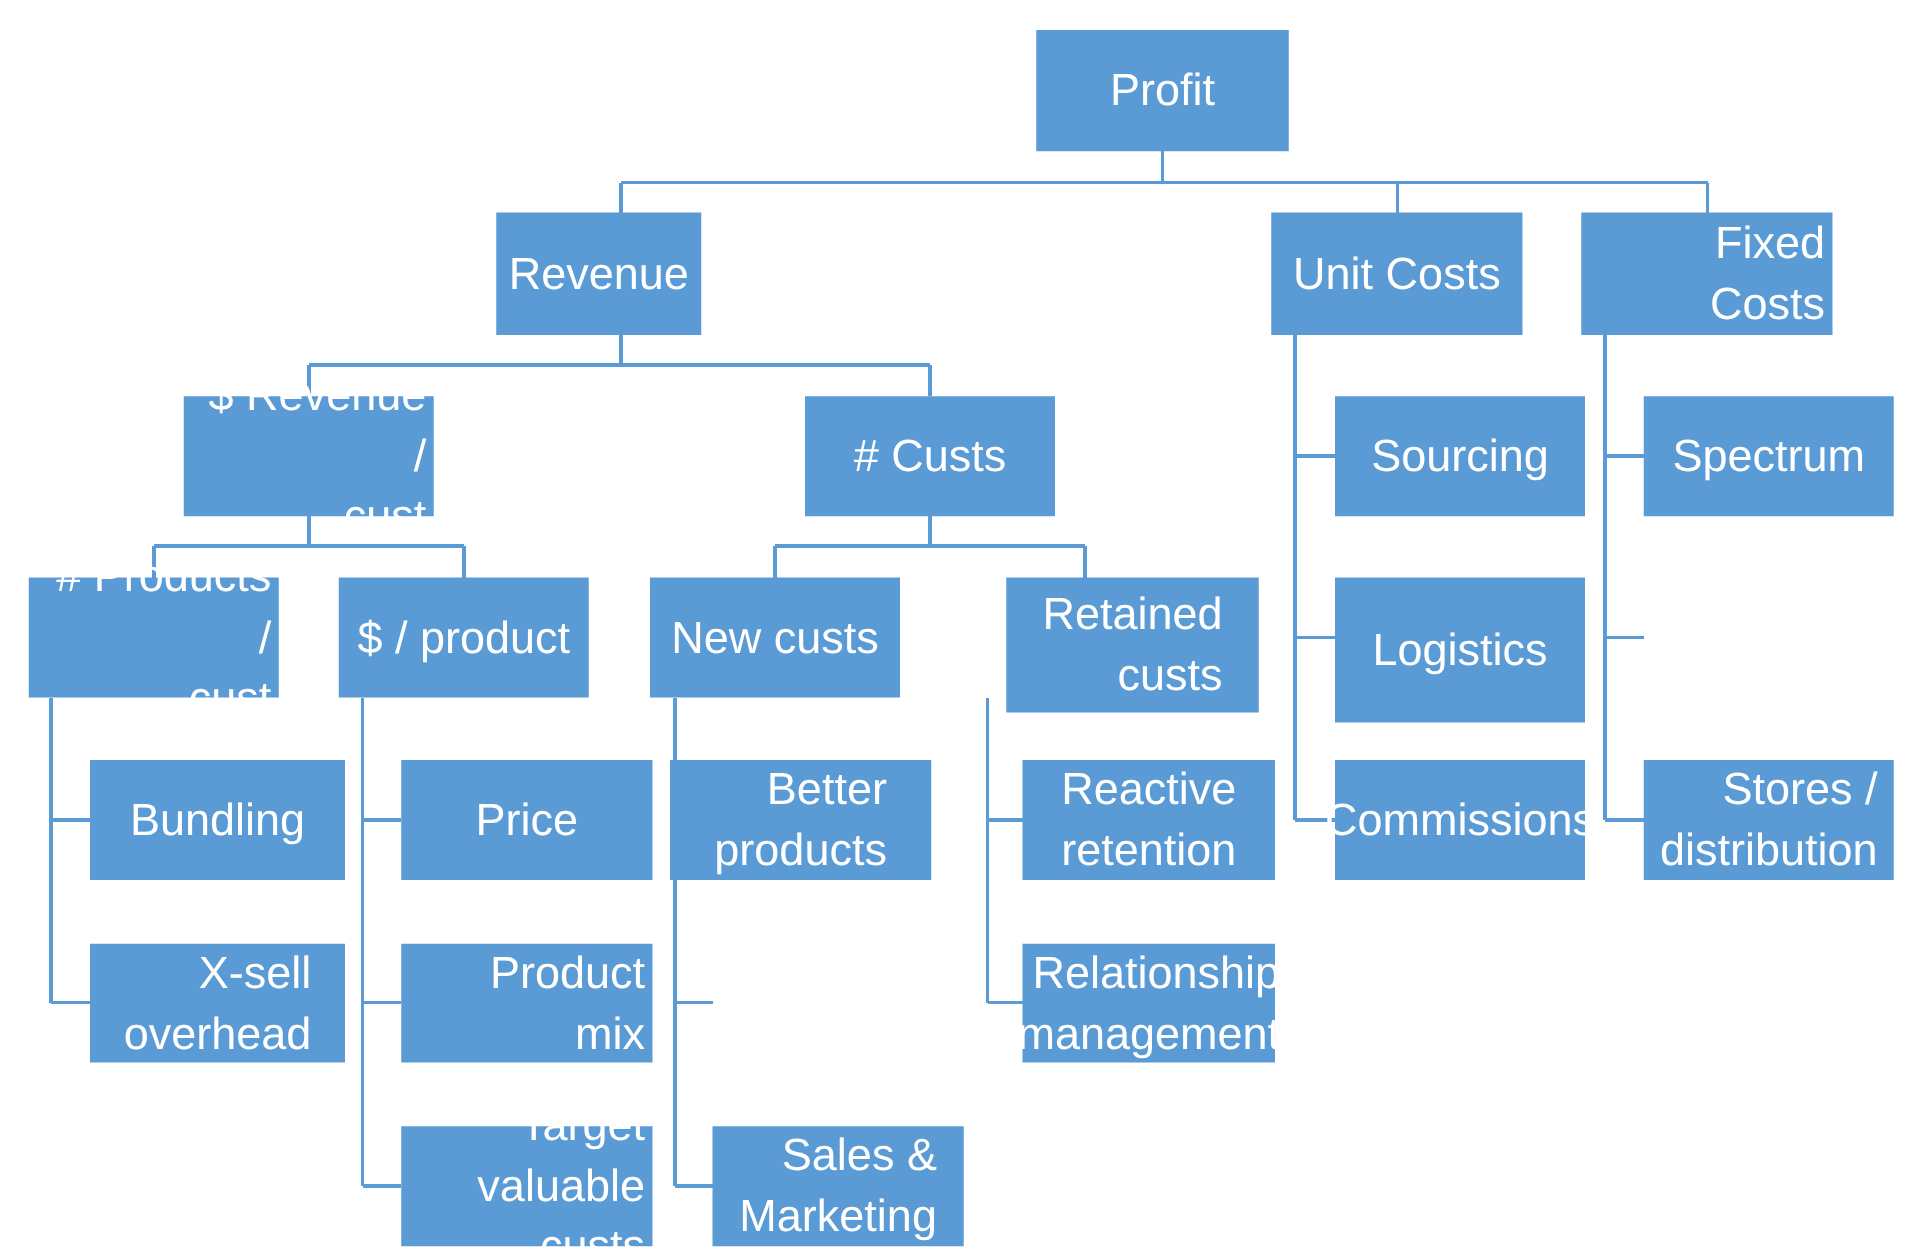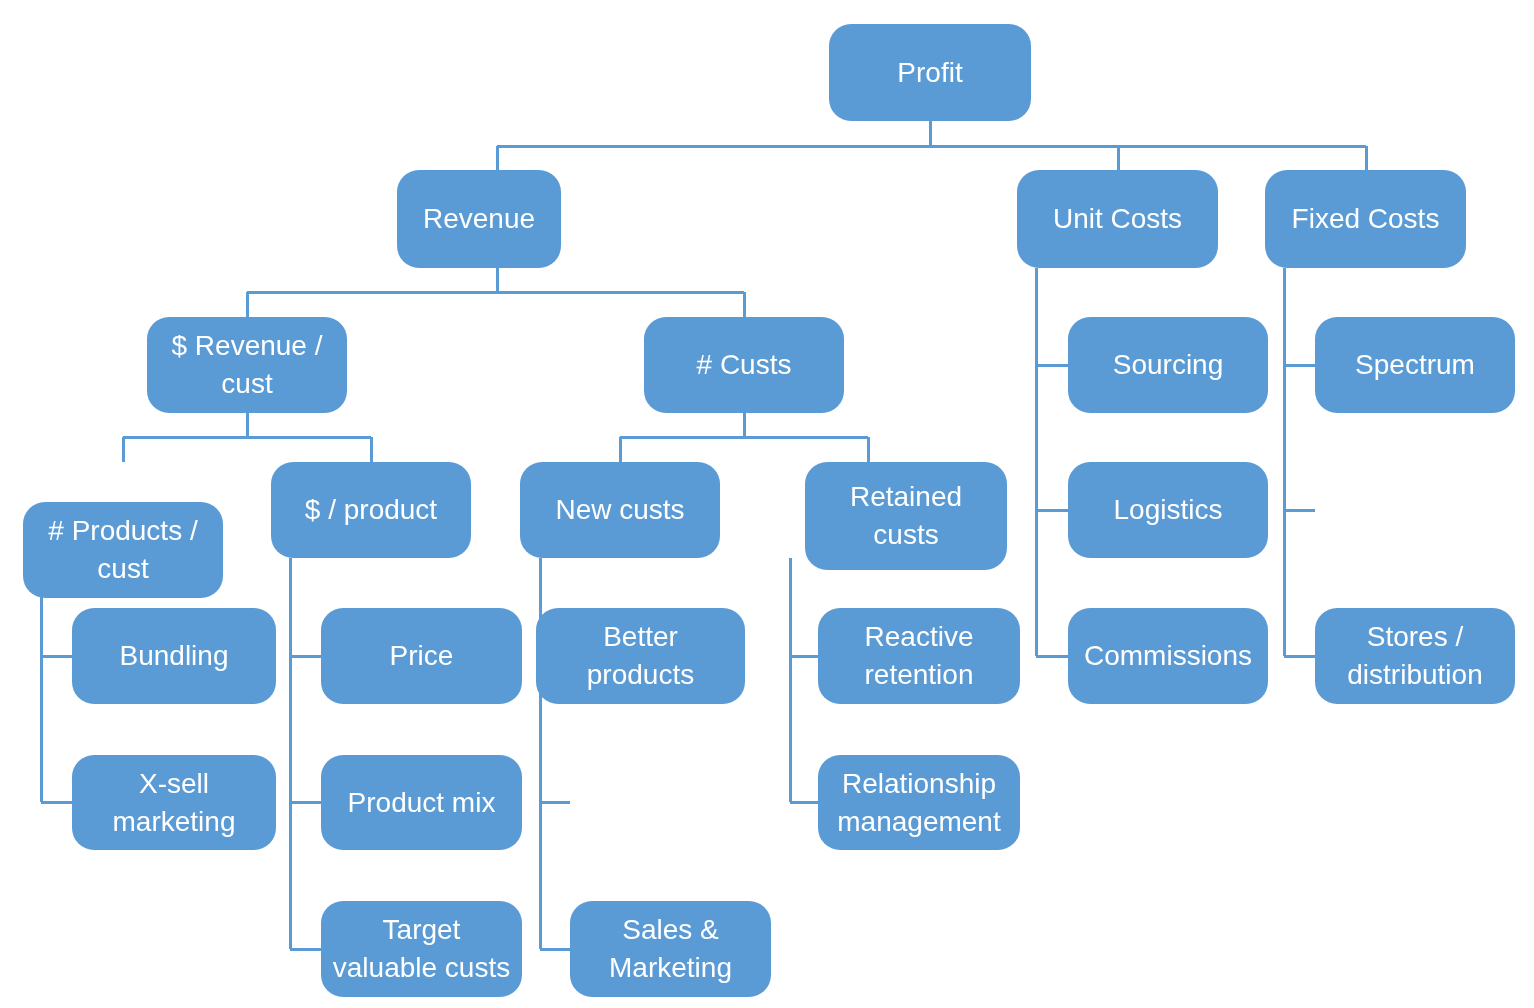--- a/index.html
+++ b/index.html
@@ -28,26 +28,25 @@
     shape-rendering: crispEdges;
   }
 
   .node {
     position: absolute;
     background: var(--accent, #5B9BD5);
     color: var(--node-text, #ffffff);
     display: flex;
     align-items: center;
     justify-content: center;
-    text-align: center;
-    font-size: 28px;
+    text-align: right;
+    font-size: 36px;
     line-height: 1.35;
     white-space: pre-line;
     padding: 4px 6px;
-    border-radius: 22px;
   }
 </style>
 </head>
 <body>
 
 <div class="canvas">
 
   <svg class="connectors" viewBox="0 0 1534 1008" xmlns="http://www.w3.org/2000/svg">
     <path d="M930 121 V146 M497 146 H1366 M497 146 V170 M1118 146 V170 M1366 146 V170"></path>
     <path d="M497 268 V292 M247 292 H744 M247 292 V317 M744 292 V317"></path>
@@ -66,40 +65,40 @@
   <div class="node" style="left:397px;  top:170px; width:164px; height:98px;">Revenue</div>
   <div class="node" style="left:1017px; top:170px; width:201px; height:98px;">Unit Costs</div>
   <div class="node" style="left:1265px; top:170px; width:201px; height:98px;">Fixed Costs</div>
 
   <div class="node" style="left:147px;  top:317px; width:200px; height:96px;">$ Revenue /
 cust</div>
   <div class="node" style="left:644px;  top:317px; width:200px; height:96px;"># Custs</div>
   <div class="node" style="left:1068px; top:317px; width:200px; height:96px;">Sourcing</div>
   <div class="node" style="left:1315px; top:317px; width:200px; height:96px;">Spectrum</div>
 
-  <div class="node" style="left:23px;   top:462px; width:200px; height:96px;margin-top:40px;"># Products /
+  <div class="node" style="left:23px;   top:462px; width:200px; height:96px;"># Products /
 cust</div>
   <div class="node" style="left:520px;  top:462px; width:200px; height:96px;">New custs</div>
   <div class="node" style="left:271px;  top:462px; width:200px; height:96px;">$ / product</div>
   <div class="node" style="left:805px;  top:462px; width:202px; height:108px;">Retained
 custs</div>
-  <div class="node" style="left:1068px; top:462px; width:200px; height:96px;">Logistics</div>
+  <div class="node" style="left:1068px; top:462px; width:200px; height:116px;">Logistics</div>
 
   <div class="node" style="left:321px;  top:608px; width:201px; height:96px;">Price</div>
   <div class="node" style="left:72px;   top:608px; width:204px; height:96px;">Bundling</div>
   <div class="node" style="left:536px;  top:608px; width:209px; height:96px;">Better
 products</div>
   <div class="node" style="left:818px;  top:608px; width:202px; height:96px;">Reactive
 retention</div>
   <div class="node" style="left:1315px; top:608px; width:200px; height:96px;">Stores /
 distribution</div>
   <div class="node" style="left:1068px; top:608px; width:200px; height:96px;">Commissions</div>
 
   <div class="node" style="left:72px;   top:755px; width:204px; height:95px;">X-sell
-marketing</div>
+overhead</div>
   <div class="node" style="left:321px;  top:755px; width:201px; height:95px;">Product mix</div>
   <div class="node" style="left:818px;  top:755px; width:202px; height:95px;">Relationship
 management</div>
 
   <div class="node" style="left:321px;  top:901px; width:201px; height:96px;">Target
 valuable custs</div>
   <div class="node" style="left:570px;  top:901px; width:201px; height:96px;">Sales &amp;
 Marketing</div>
 
 </div>

